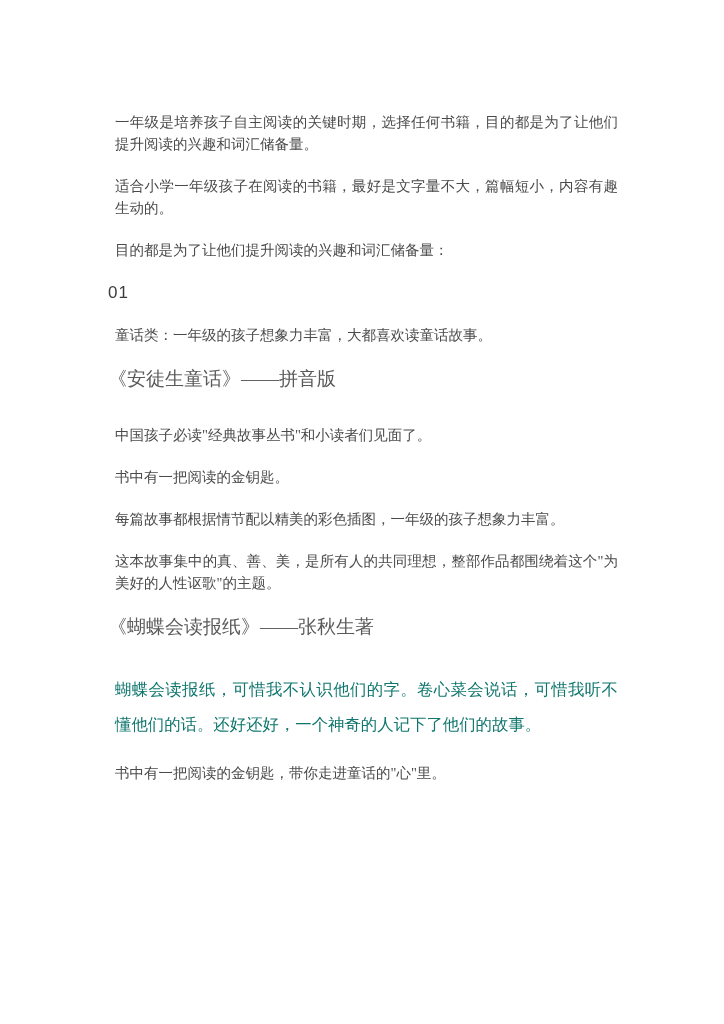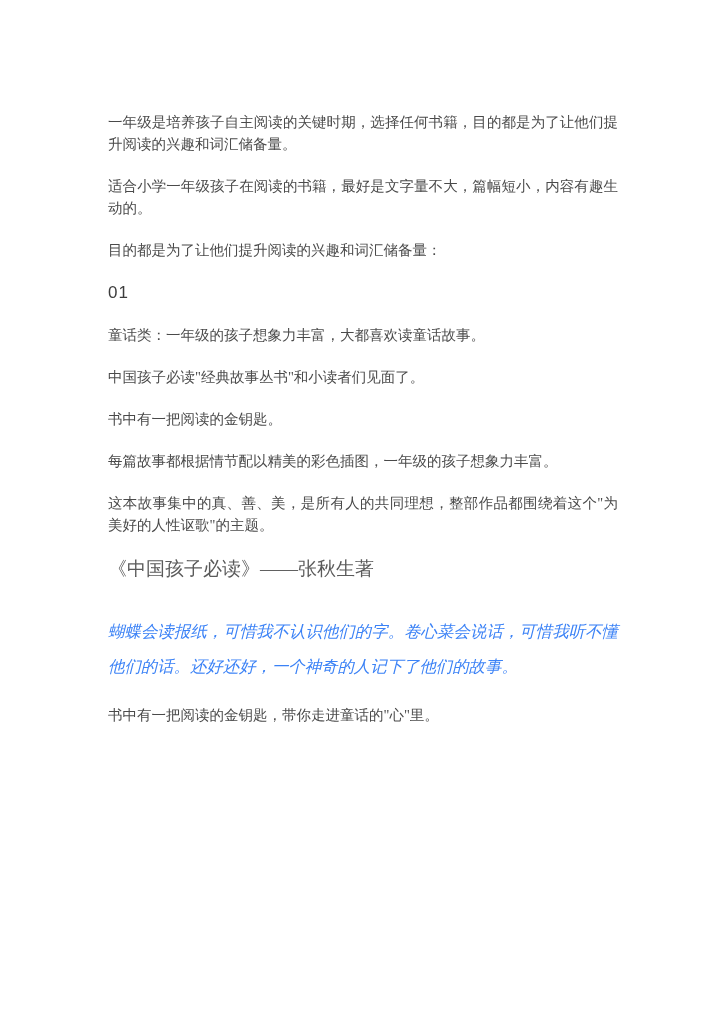--- a/index.html
+++ b/index.html
@@ -15,27 +15,26 @@
     width: 724px;
     height: 1024px;
     background: #ffffff;
     padding: 111px 106px 0 108px;
   }
   .para {
     font-size: 14.5px;
     line-height: 22px;
     color: #4a4a4a;
     text-align: justify;
-    margin: 0 0 20px 0;
+    margin: 0 0 20px 7px;
   }
   .para.muted {
     font-size: 16.4px;
     line-height: 35px;
-    color: #3b82f6;
-    font-style: italic;
+    color: #0f766e;
   }
   .section-number {
     font-family: "Liberation Sans", "DejaVu Sans", sans-serif;
     font-size: 17px;
     line-height: 24px;
     font-weight: 400;
     color: #3d3d3d;
     letter-spacing: 1px;
     margin: 0 0 19px 0;
   }
@@ -52,24 +51,25 @@
 
 <div class="page">
   <p class="para">一年级是培养孩子自主阅读的关键时期，选择任何书籍，目的都是为了让他们提升阅读的兴趣和词汇储备量。</p>
   <p class="para">适合小学一年级孩子在阅读的书籍，最好是文字量不大，篇幅短小，内容有趣生动的。</p>
   <p class="para">目的都是为了让他们提升阅读的兴趣和词汇储备量：</p>
 
   <h2 class="section-number">01</h2>
 
   <p class="para">童话类：一年级的孩子想象力丰富，大都喜欢读童话故事。</p>
 
+  <h3 class="book-heading">《安徒生童话》——拼音版</h3>
 
   <p class="para">中国孩子必读"经典故事丛书"和小读者们见面了。</p>
   <p class="para">书中有一把阅读的金钥匙。</p>
   <p class="para">每篇故事都根据情节配以精美的彩色插图，一年级的孩子想象力丰富。</p>
   <p class="para">这本故事集中的真、善、美，是所有人的共同理想，整部作品都围绕着这个"为美好的人性讴歌"的主题。</p>
 
-  <h3 class="book-heading">《中国孩子必读》——张秋生著</h3>
+  <h3 class="book-heading">《蝴蝶会读报纸》——张秋生著</h3>
 
   <p class="para muted">蝴蝶会读报纸，可惜我不认识他们的字。卷心菜会说话，可惜我听不懂他们的话。还好还好，一个神奇的人记下了他们的故事。</p>
   <p class="para">书中有一把阅读的金钥匙，带你走进童话的"心"里。</p>
 
 </div>
 
 </body></html>

